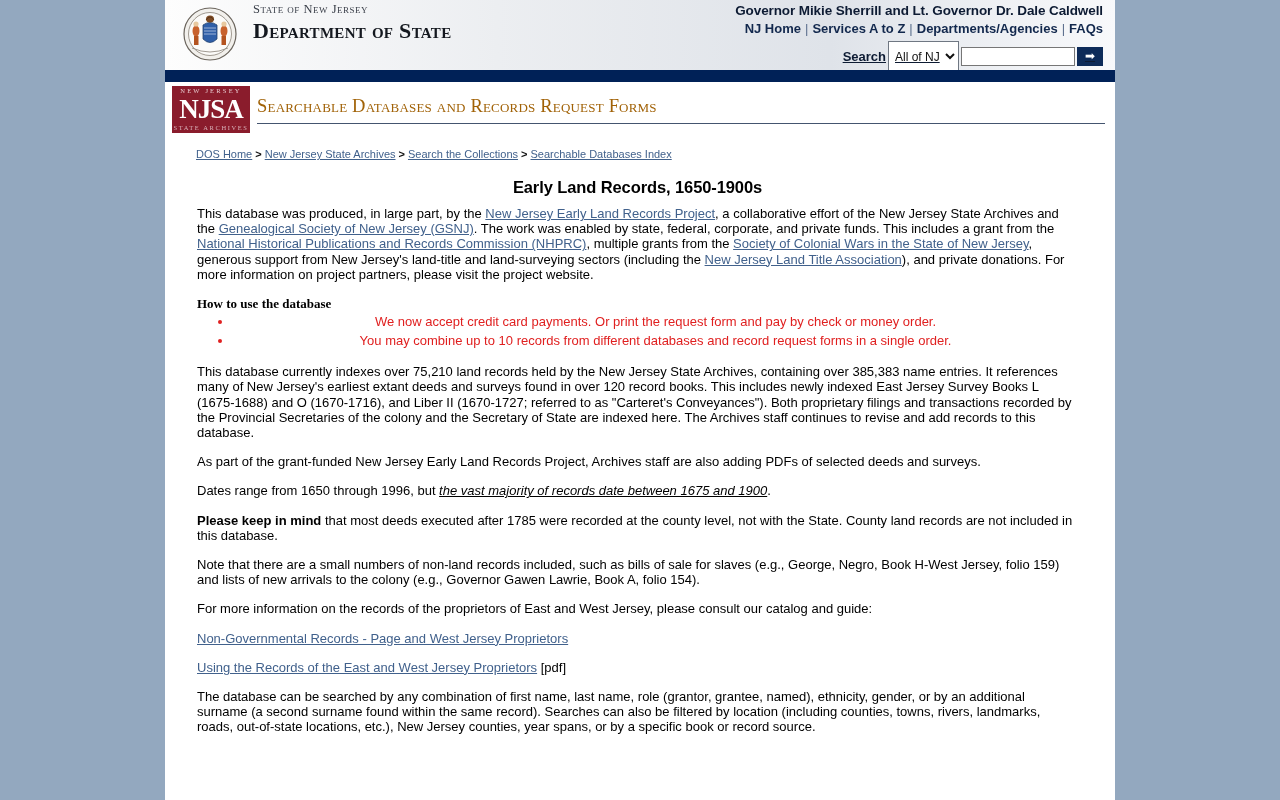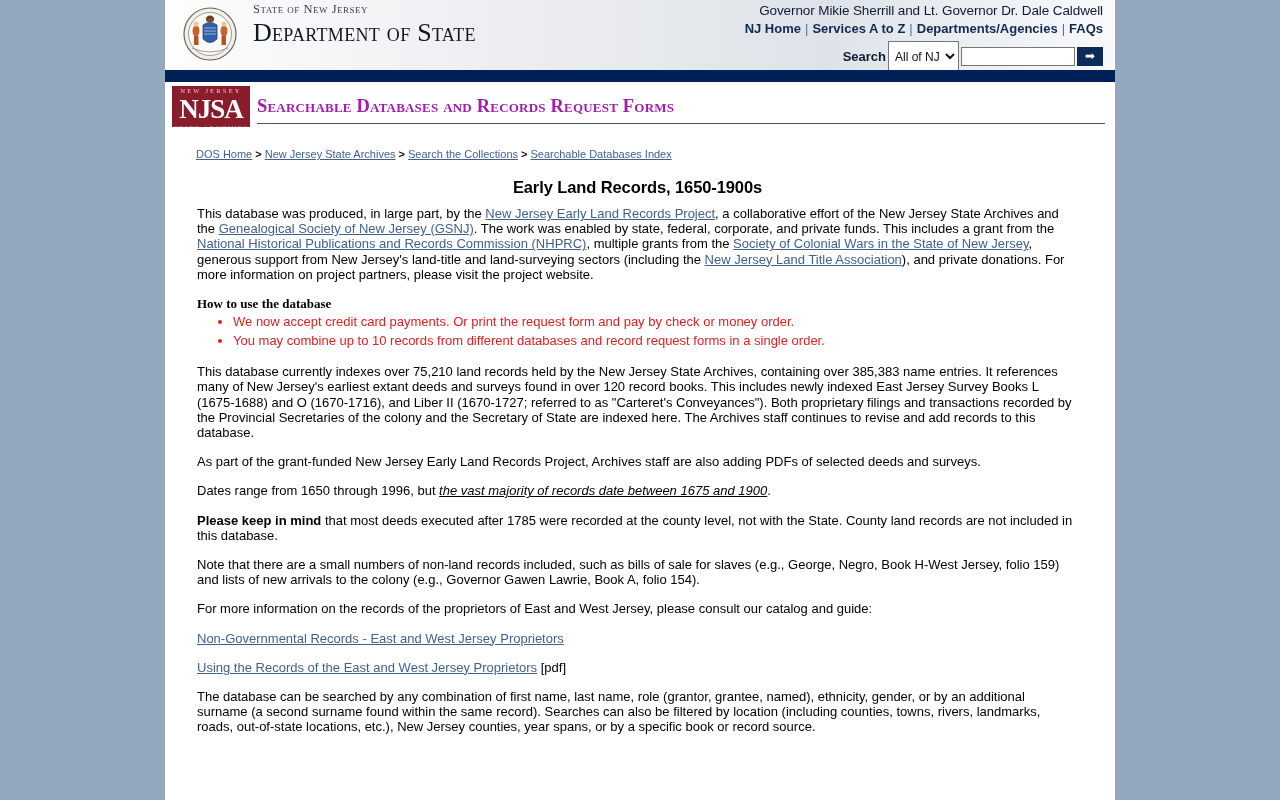--- a/index.html
+++ b/index.html
@@ -48,40 +48,40 @@
   }
   .dept-small {
     font-size: 12.5px;
     letter-spacing: 0.5px;
     font-variant: small-caps;
     color: #3a3f49;
     display: block;
     line-height: 1.1;
   }
   .dept-big {
-    font-size: 26px;
+    font-size: 22px;
     font-variant: small-caps;
     letter-spacing: 0.3px;
     display: block;
     line-height: 1.15;
     color: #14181f;
-    font-weight: normal;
+    font-weight: bold;
     margin-top: 1px;
   }
 
   .gov-block {
     position: absolute;
     right: 12px;
     top: 3px;
     text-align: right;
     color: #0d1b33;
   }
   .gov-line {
     font-size: 13.5px;
-    font-weight: normal;
+    font-weight: bold;
     letter-spacing: -0.1px;
     white-space: nowrap;
   }
   .nav-line {
     font-size: 13px;
     font-weight: bold;
     margin-top: 3px;
     white-space: nowrap;
     color: #12284d;
   }
@@ -94,20 +94,21 @@
     margin: 0 4px;
     font-weight: normal;
   }
   .search-row {
     margin-top: 5px;
     display: flex;
     align-items: center;
     justify-content: flex-end;
     gap: 2px;
     white-space: nowrap;
+    text-decoration: underline;
   }
   .search-label {
     font-size: 13px;
     font-weight: bold;
     color: #0d1b33;
   }
   .search-select {
     font-family: "Liberation Sans", sans-serif;
     font-size: 12px;
     padding: 1px 2px;
@@ -147,21 +148,21 @@
   .arch-header {
     position: relative;
     padding: 6px 0 0 0;
     height: 54px;
   }
   .njsa-logo {
     position: absolute;
     left: 7px;
     top: 4px;
     width: 78px;
-    height: 41px;
+    height: 47px;
     background: #8a1c2c;
     color: #fff;
     text-align: center;
     overflow: hidden;
   }
   .njsa-top {
     font-family: "Liberation Serif", serif;
     font-size: 6.5px;
     letter-spacing: 2.2px;
     color: #e7c9ce;
@@ -185,22 +186,22 @@
   }
   .arch-title {
     position: absolute;
     left: 92px;
     top: 14px;
     right: 10px;
     font-family: "Liberation Serif", serif;
     font-size: 18.5px;
     font-variant: small-caps;
     letter-spacing: 0.2px;
-    color: #a21caf;
-    font-weight: bold;
+    color: #a16207;
+    font-weight: normal;
     border-bottom: 1px solid #44556f;
     padding-bottom: 6px;
   }
 
   
   .breadcrumb {
     padding: 6px 0 0 31px;
     font-size: 11px;
     color: #3a3a3a;
   }
@@ -248,20 +249,21 @@
     line-height: 15.2px;
   }
   ul.alert-list {
     margin: 0 0 14px 0;
     padding-left: 36px;
     color: #e02020;
   }
   ul.alert-list li {
     line-height: 19px;
     font-size: 13px;
+    text-align: center;
   }
   .emph-underline {
     font-style: italic;
     text-decoration: underline;
     color: #000;
   }
   .link-para {
     margin: 0 0 16px 0;
   }
   .pdf-tag {
@@ -353,20 +355,20 @@
 
     <p><span>Dates range from 1650 through 1996, but </span><span class="emph-underline">the vast majority of records date between 1675 and 1900</span><span>.</span></p>
 
     <p><b>Please keep in mind</b><span> that most deeds executed after 1785 were recorded at the county level, not with the State. County land records are not included in this database.</span></p>
 
     <p>Note that there are a small numbers of non-land records included, such as bills of sale for slaves (e.g., George, Negro, Book H-West Jersey, folio 159) and lists of new arrivals to the colony (e.g., Governor Gawen Lawrie, Book A, folio 154).</p>
 
 
     <p>For more information on the records of the proprietors of East and West Jersey, please consult our catalog and guide:</p>
 
-    <p class="link-para"><a href="#">Non-Governmental Records - East and West Jersey Proprietors</a></p>
+    <p class="link-para"><a href="#">Non-Governmental Records - Page and West Jersey Proprietors</a></p>
 
     <p class="link-para"><a href="#">Using the Records of the East and West Jersey Proprietors</a><span class="pdf-tag"> [pdf]</span></p>
 
     <p>The database can be searched by any combination of first name, last name, role (grantor, grantee, named), ethnicity, gender, or by an additional surname (a second surname found within the same record). Searches can also be filtered by location (including counties, towns, rivers, landmarks, roads, out-of-state locations, etc.), New Jersey counties, year spans, or by a specific book or record source.</p>
 
   </div>
 </div>
 
 </body></html>

